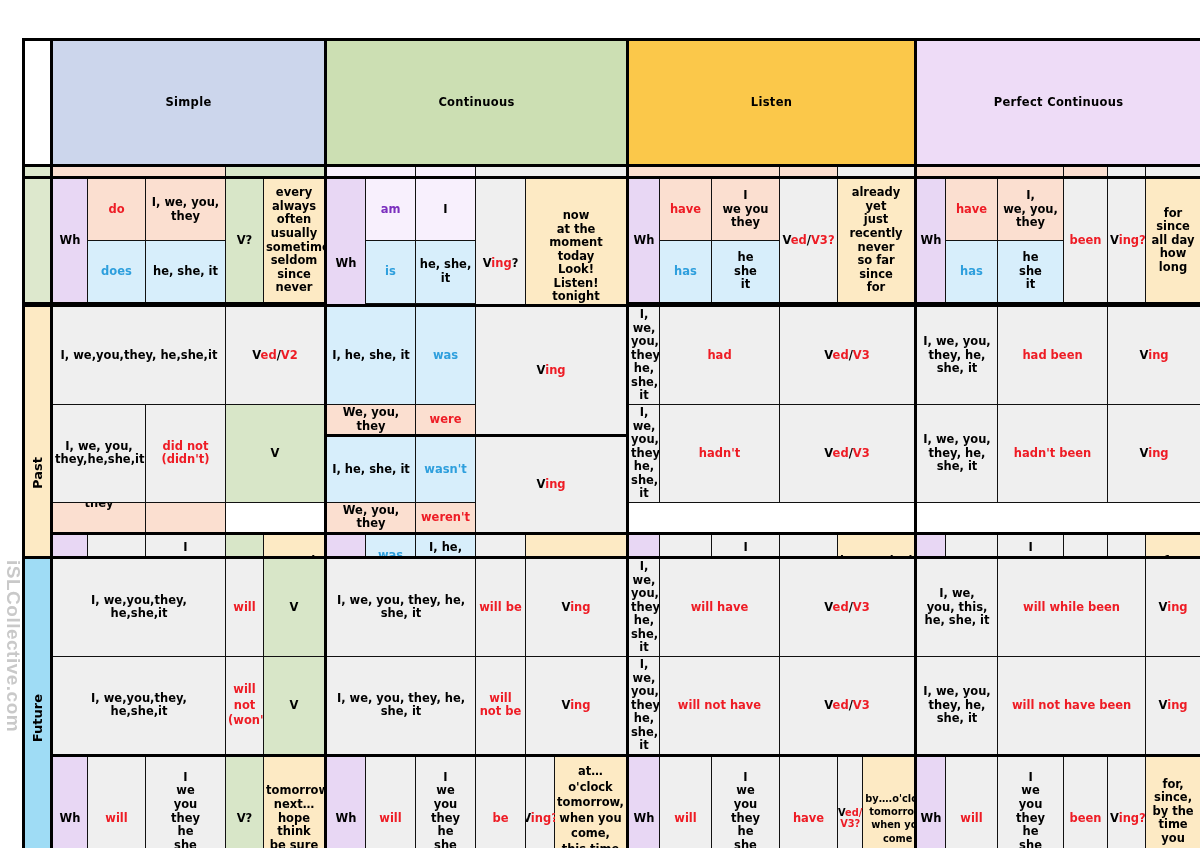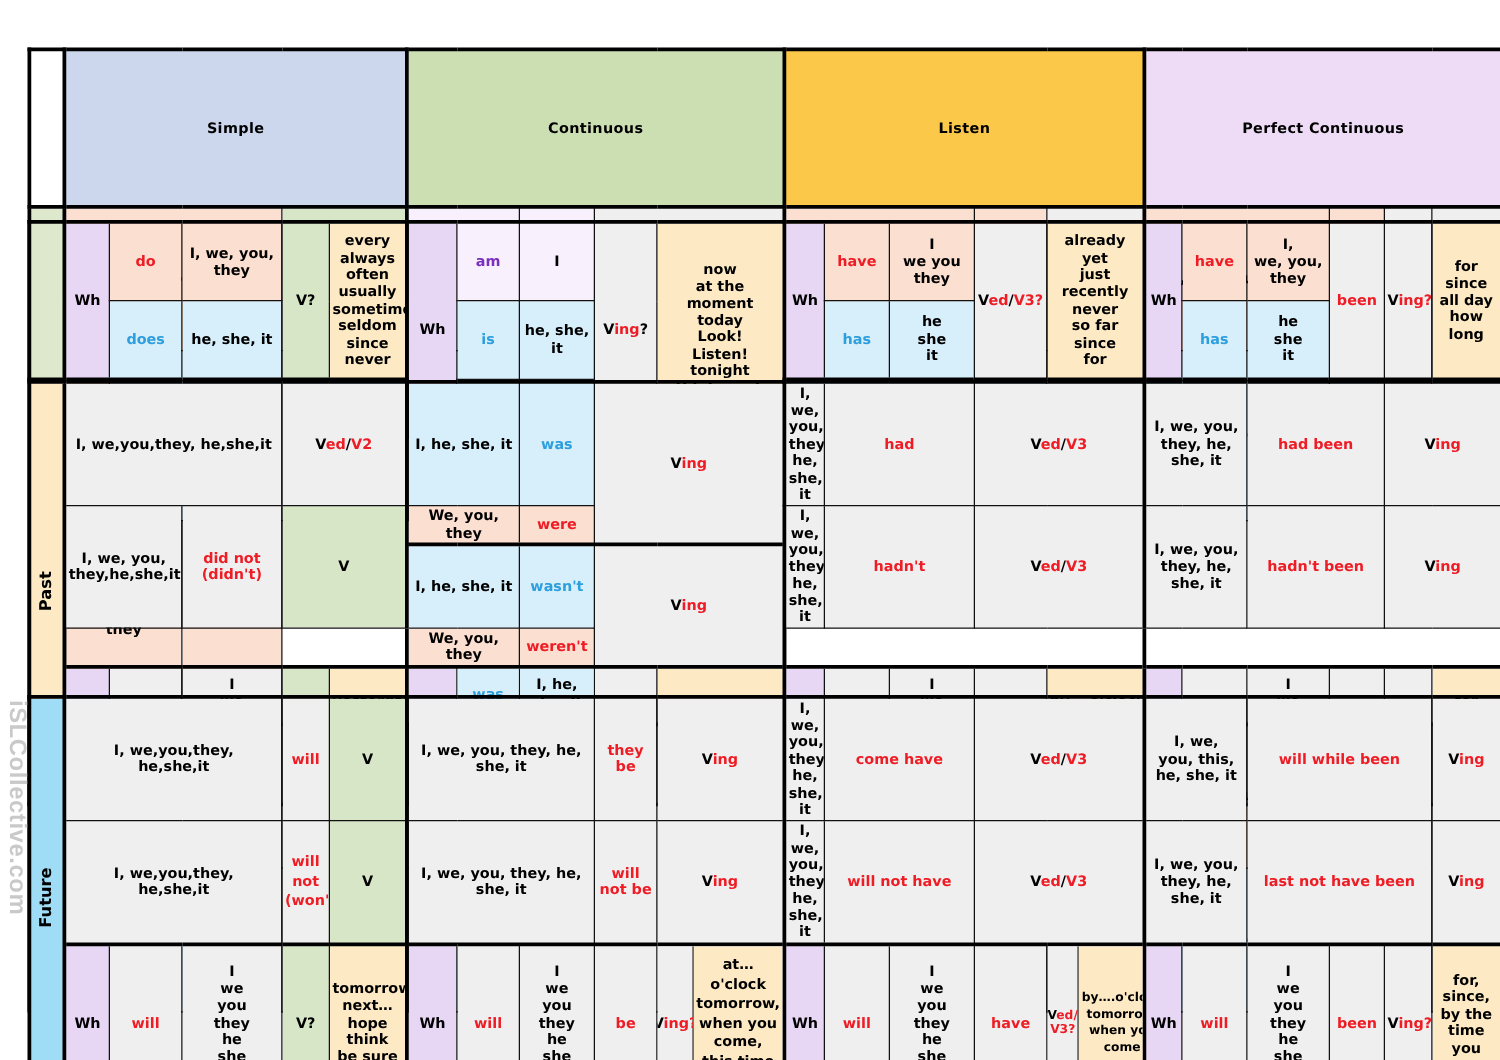--- a/index.html
+++ b/index.html
@@ -519,30 +519,30 @@
       <td class="c-side-fut gsep-l rsep-t rsep-b" rowspan="3">
         <span class="side">Future</span>
       </td>
 
       <td class="c-grey gsep-l rsep-t stack" colspan="3" style="white-space: pre-line;">I, we,you,they,
 he,she,it</td>
       <td class="c-grey rsep-t"><span class="red">will</span></td>
       <td class="c-green rsep-t gsep-r">V</td>
 
       <td class="c-grey gsep-l rsep-t" colspan="3">I, we, you, they, he, she, it</td>
-      <td class="c-grey rsep-t"><span class="red">they be</span></td>
+      <td class="c-grey rsep-t"><span class="red">will be</span></td>
       <td class="c-grey rsep-t gsep-r">
         <span>V</span><span class="red">ing</span>
       </td>
 
       <td class="c-grey gsep-l rsep-t stack xs" style="white-space: pre-line;">I, we, you,
 they,
 he, she,
 it</td>
-      <td class="c-grey rsep-t" colspan="2"><span class="red">come have</span></td>
+      <td class="c-grey rsep-t" colspan="2"><span class="red">will have</span></td>
       <td class="c-grey rsep-t gsep-r" colspan="2">
         <span>V</span><span class="red">ed</span><span>/</span><span class="red">V3</span>
       </td>
 
       <td class="c-grey gsep-l rsep-t stack xs" colspan="2" style="white-space: pre-line;">I, we,
 you, this,
 he, she, it</td>
       <td class="c-grey rsep-t" colspan="3"><span class="red">will while been</span></td>
       <td class="c-grey rsep-t gsep-r">
         <span>V</span><span class="red">ing</span>
@@ -567,21 +567,21 @@
 he, she,
 it</td>
       <td class="c-grey" colspan="2"><span class="red">will not have</span></td>
       <td class="c-grey gsep-r" colspan="2">
         <span>V</span><span class="red">ed</span><span>/</span><span class="red">V3</span>
       </td>
 
       <td class="c-grey gsep-l stack xs" colspan="2" style="white-space: pre-line;">I, we, you,
 they, he,
 she, it</td>
-      <td class="c-grey xs" colspan="3"><span class="red">last not have been</span></td>
+      <td class="c-grey xs" colspan="3"><span class="red">will not have been</span></td>
       <td class="c-grey gsep-r">
         <span>V</span><span class="red">ing</span>
       </td>
     </tr>
 
     <tr style="height:126px">
       <td class="c-lilac gsep-l rsep-t rsep-b">Wh</td>
       <td class="c-grey rsep-t rsep-b"><span class="red">will</span></td>
       <td class="c-grey rsep-t rsep-b stack" style="white-space: pre-line;">I
 we

